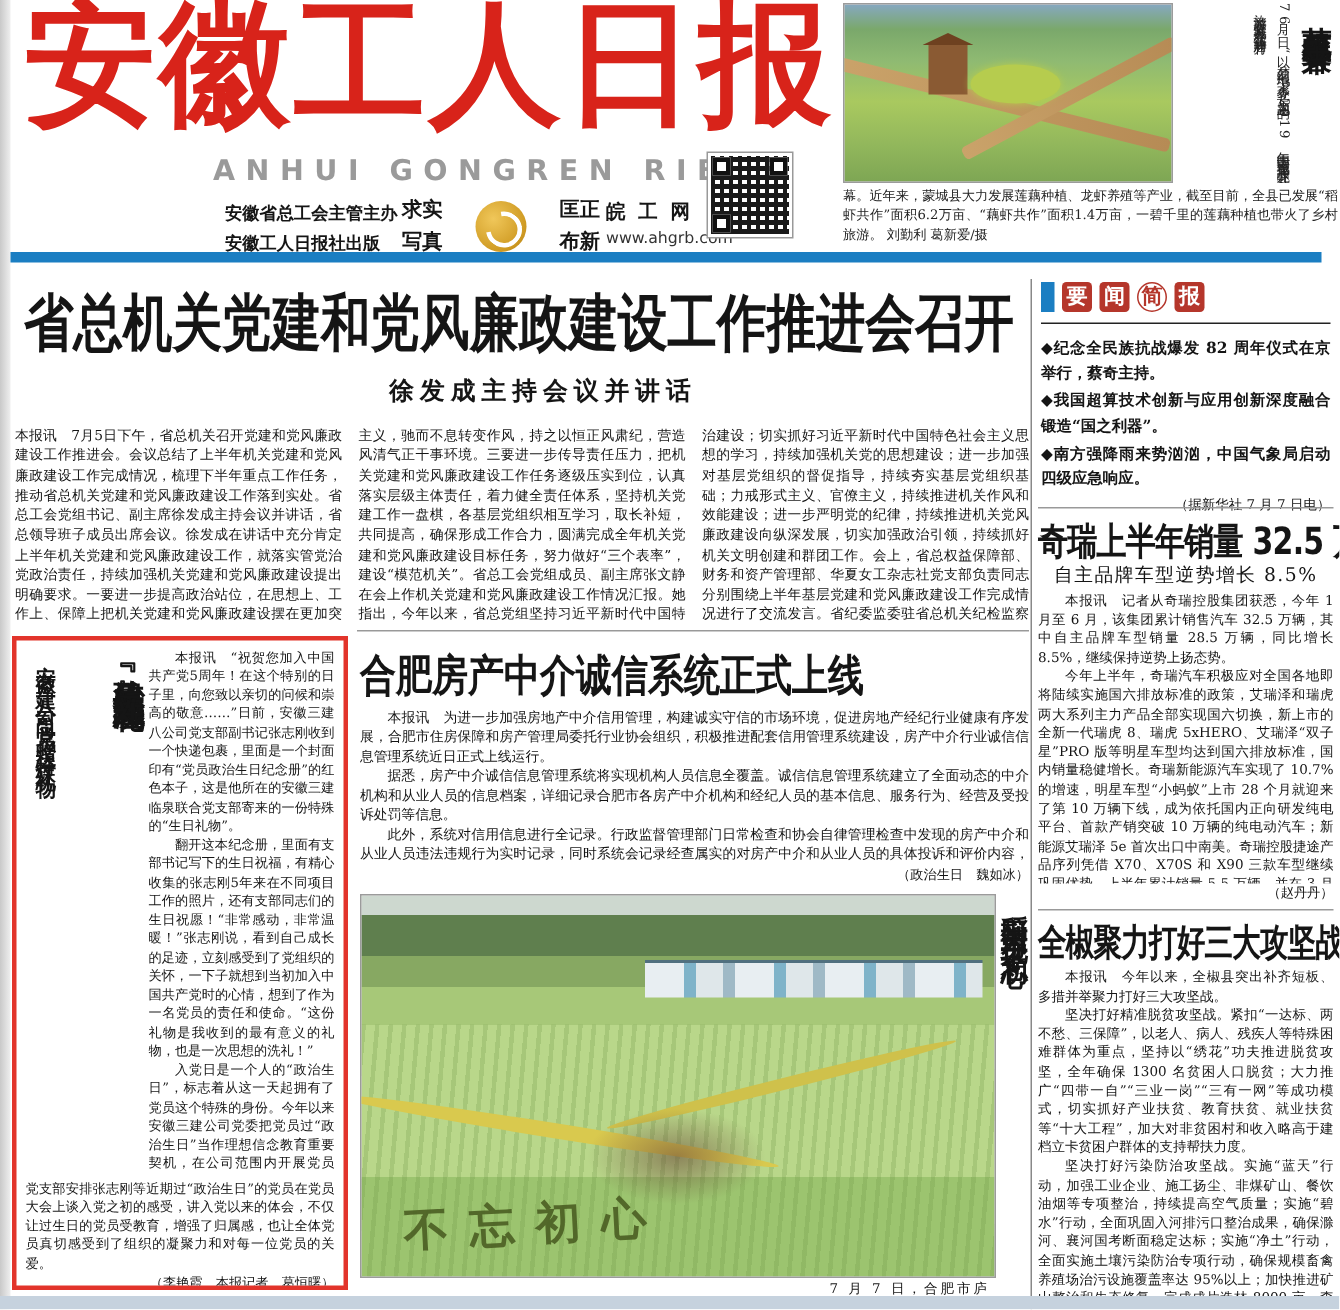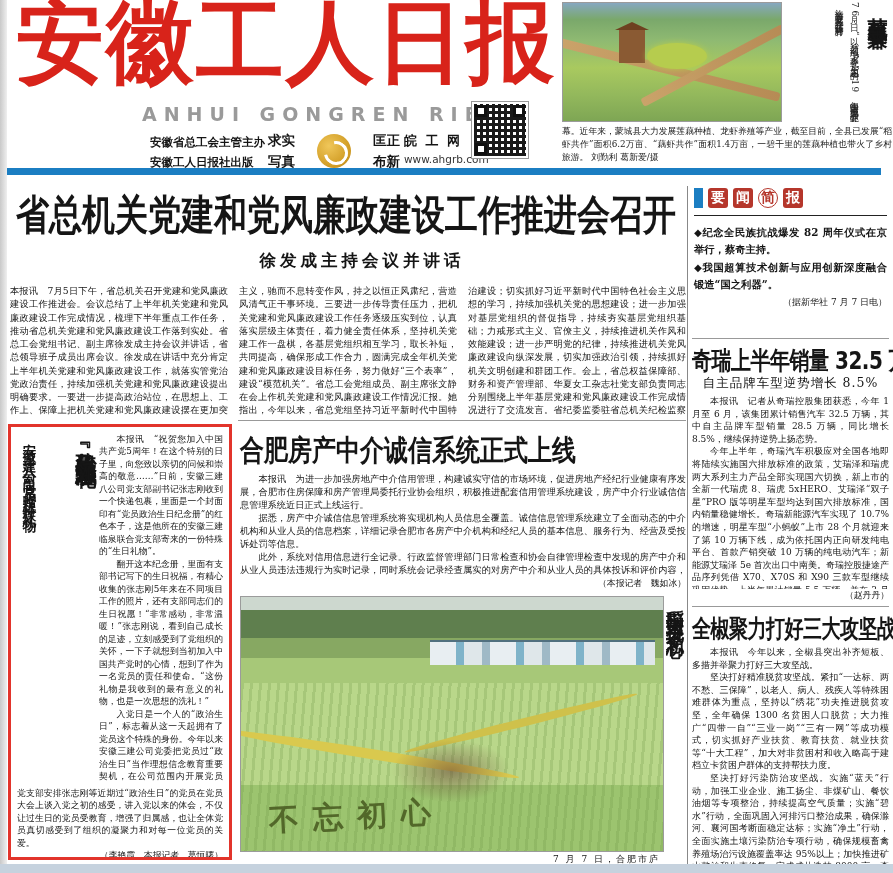--- a/index.html
+++ b/index.html
@@ -209,21 +209,21 @@
 
   <div class="abs hefei-header">
     <div class="hf-h1">合肥房产中介诚信系统正式上线</div>
   </div>
   <div class="abs hefei-body">
     <p>本报讯　为进一步加强房地产中介信用管理，构建诚实守信的市场环境，促进房地产经纪行业健康有序发展，合肥市住房保障和房产管理局委托行业协会组织，积极推进配套信用管理系统建设，房产中介行业诚信信息管理系统近日正式上线运行。</p>
     <p>据悉，房产中介诚信信息管理系统将实现机构人员信息全覆盖。诚信信息管理系统建立了全面动态的中介机构和从业人员的信息档案，详细记录合肥市各房产中介机构和经纪人员的基本信息、服务行为、经营及受投诉处罚等信息。</p>
     <p>此外，系统对信用信息进行全记录。行政监督管理部门日常检查和协会自律管理检查中发现的房产中介和从业人员违法违规行为实时记录，同时系统会记录经查属实的对房产中介和从业人员的具体投诉和评价内容，实现对房地产中介行为和信用信息的全过程记录。</p>
 
   </div>
-  <div class="abs hefei-byline">（本报记者　魏如冰）</div>
+  <div class="abs hefei-byline">（政治生日　魏如冰）</div>
 
   <div class="abs rice">
     <div class="rice-rows"></div>
     <div class="rice-bldg"></div>
     <div class="rice-path1"></div>
     <div class="rice-path2"></div>
     <div class="rice-art-blob"></div>
     <div class="rice-art">不忘初心</div>
   </div>
   <div class="abs rice-vcap">稻田艺术再现『不忘初心』</div>
@@ -233,20 +233,21 @@
     <div class="briefs-header">
       <div class="briefs-bar"></div>
       <div class="brief-ch">要</div>
       <div class="brief-ch">闻</div>
       <div class="brief-ch outline">简</div>
       <div class="brief-ch">报</div>
     </div>
     <div class="briefs-list">
       <p>◆纪念全民族抗战爆发 82 周年仪式在京举行，蔡奇主持。</p>
       <p>◆我国超算技术创新与应用创新深度融合锻造“国之利器”。</p>
+      <p>◆南方强降雨来势汹汹，中国气象局启动四级应急响应。</p>
       <div class="briefs-src">（据新华社 7 月 7 日电）</div>
     </div>
   </div>
 
   <div class="abs rail-hr hr1"></div>
 
   <div class="abs chery-head">奇瑞上半年销量 32.5 万辆</div>
   <div class="abs chery-sub">自主品牌车型逆势增长 8.5%</div>
   <div class="abs rail-body chery-body">
     <p>本报讯　记者从奇瑞控股集团获悉，今年 1 月至 6 月，该集团累计销售汽车 32.5 万辆，其中自主品牌车型销量 28.5 万辆，同比增长 8.5%，继续保持逆势上扬态势。</p>

